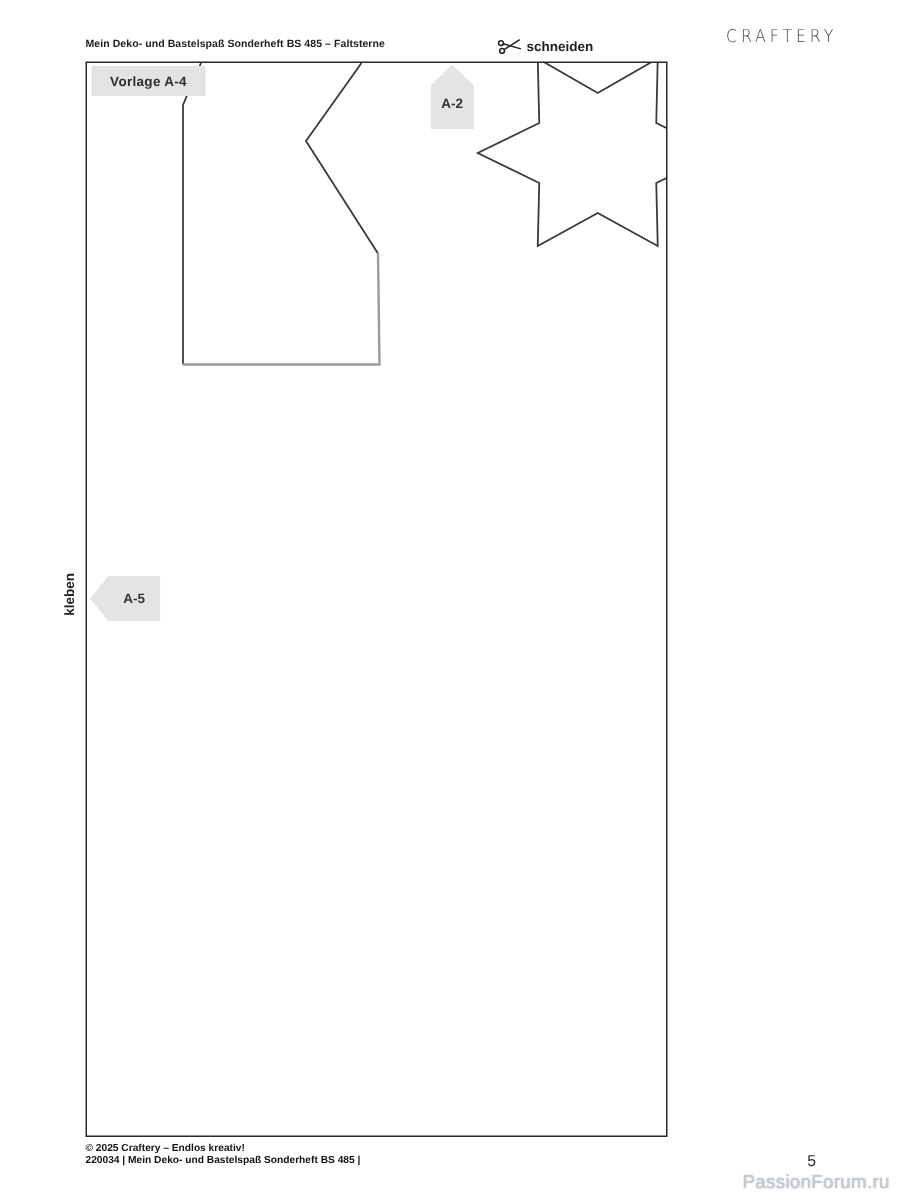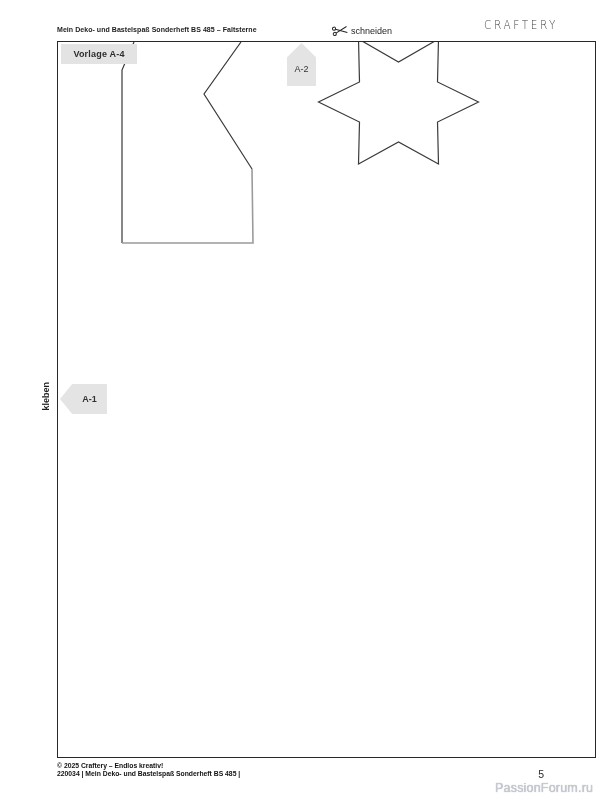--- a/index.html
+++ b/index.html
@@ -9,36 +9,36 @@
 
   
   .hdr-title{position:absolute;left:57px;top:26px;font-size:7px;font-weight:700;
              color:#1c1c1c;letter-spacing:.05px;white-space:nowrap;}
   .brand{position:absolute;left:484px;top:18px;font-family:"DejaVu Sans",sans-serif;
          font-size:10.5px;font-weight:200;letter-spacing:2.6px;color:#3f444a;
          transform:scaleY(1.12);transform-origin:top left;white-space:nowrap;}
 
   
   .cut-label{position:absolute;left:332px;top:25px;display:flex;align-items:center;gap:3px;}
-  .cut-label .txt{font-size:9px;font-weight:400;color:#1e1e1e;}
+  .cut-label .txt{font-size:9px;font-weight:700;color:#1e1e1e;}
   .cut-label svg{display:block;transform:rotate(-8deg);}
 
   
-  .sheet{position:absolute;left:57px;top:41px;width:539px;height:717px;
+  .sheet{position:absolute;left:57px;top:41px;width:388px;height:717px;
          border:1px solid #26292c;box-sizing:border-box;overflow:hidden;background:#fff;}
   .sheet svg.shapes{position:absolute;left:0;top:0;display:block;}
 
   .vorlage-box{position:absolute;left:3px;top:2px;width:76px;height:20px;
                background:#e3e3e3;display:flex;align-items:center;justify-content:center;
                font-size:9px;font-weight:700;color:#2d2d2d;letter-spacing:.2px;}
 
   .arrow-up{position:absolute;left:229px;top:1px;width:29px;height:43px;background:#e4e4e4;
             clip-path:polygon(50% 0,100% 33%,100% 100%,0 100%,0 33%);}
   .arrow-up .txt{position:absolute;left:0;right:0;top:21px;text-align:center;
-                 font-size:9px;font-weight:400;color:#333;}
+                 font-size:9px;font-weight:700;color:#333;}
   .arrow-left{position:absolute;left:2px;top:342px;width:47px;height:30px;background:#e4e4e4;
               clip-path:polygon(0 50%,26% 0,100% 0,100% 100%,26% 100%);}
   .arrow-left .txt{position:absolute;left:12px;right:0;top:0;bottom:0;display:flex;
                    align-items:center;justify-content:center;font-size:9px;font-weight:700;color:#333;}
 
   
   .glue-label{position:absolute;left:41px;top:382px;writing-mode:vertical-rl;
               transform:rotate(180deg);font-size:9px;font-weight:600;color:#1e1e1e;}
 
   
@@ -80,21 +80,21 @@
 
     <div class="vorlage-box">
       <span>Vorlage A-4</span>
     </div>
 
     <div class="arrow-up">
       <span class="txt">A-2</span>
     </div>
 
     <div class="arrow-left">
-      <span class="txt">A-1</span>
+      <span class="txt">A-5</span>
     </div>
 
   </div>
 
   <div class="glue-label">kleben</div>
 
   <div class="ft-copy">© 2025 Craftery – Endlos kreativ!</div>
   <div class="ft-issue">220034 | Mein Deko- und Bastelspaß Sonderheft BS 485 |</div>
   <div class="pageno">5</div>
 

